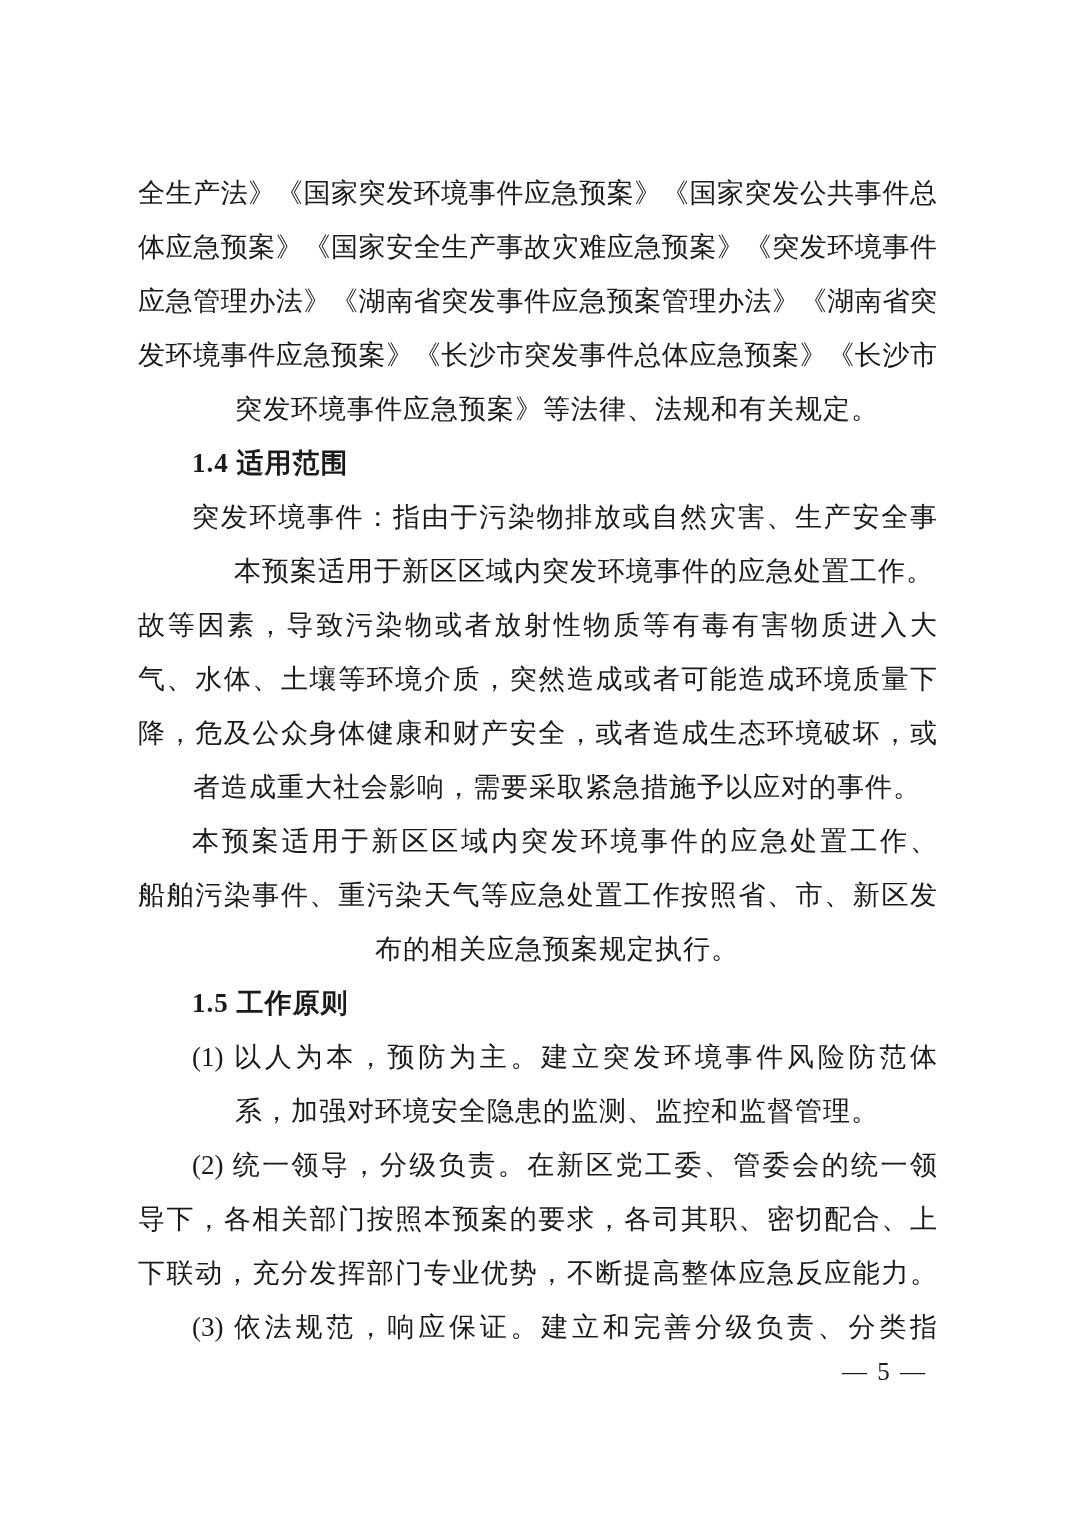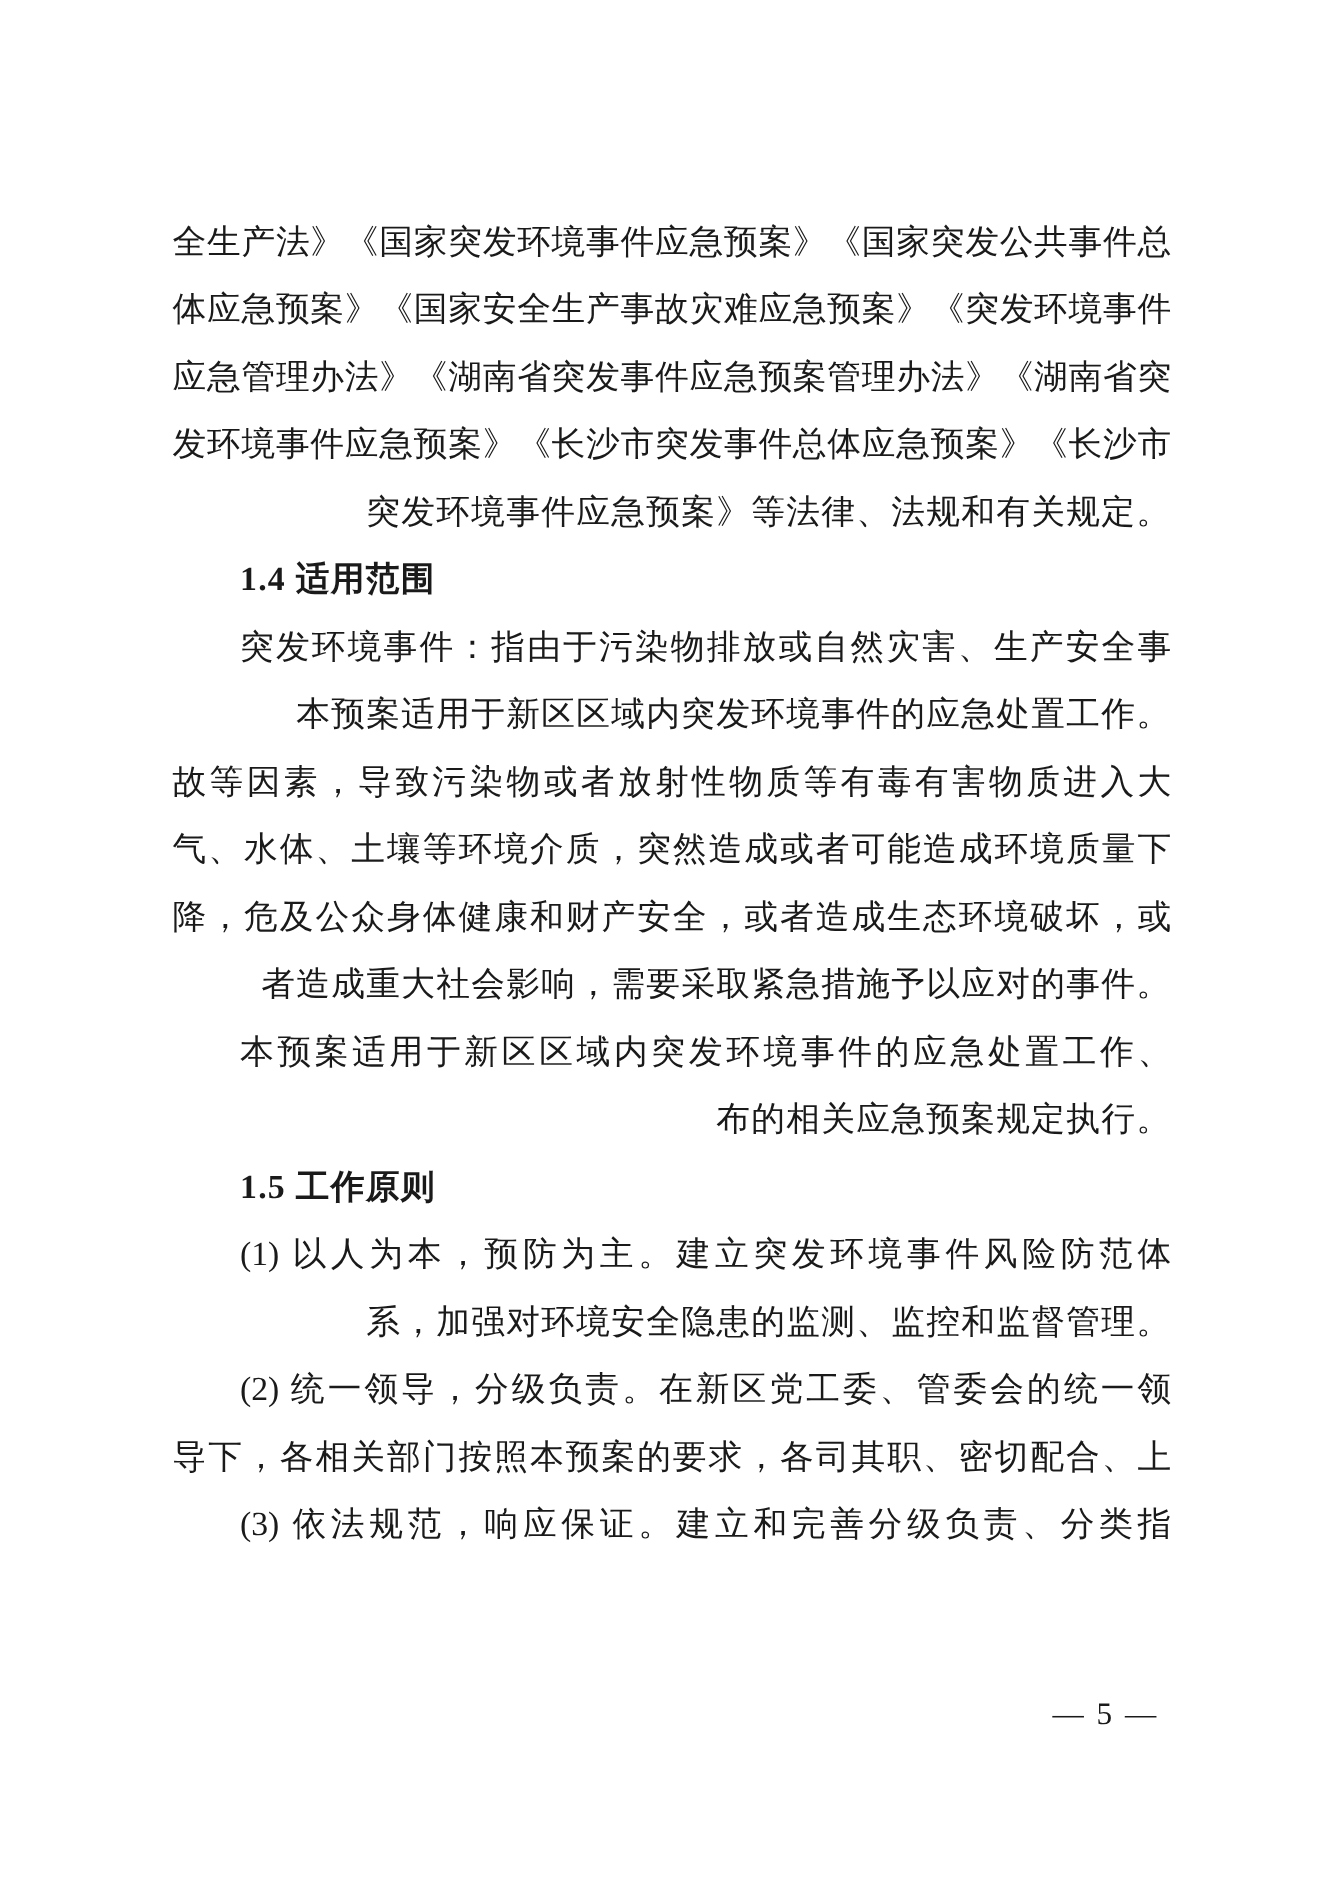--- a/index.html
+++ b/index.html
@@ -30,21 +30,21 @@
     overflow: visible;
   }
   
   .j {
     text-align: justify;
     text-align-last: justify;
     text-justify: inter-character;
   }
   
   .left {
-    text-align: right;
+    text-align: center;
     letter-spacing: 1px;
     margin-left: 39px;
   }
   
   .indent {
     padding-left: 54px;
   }
   .heading {
     font-weight: bold;
     letter-spacing: 1px;
@@ -70,23 +70,25 @@
     <div class="line j">发环境事件应急预案》《长沙市突发事件总体应急预案》《长沙市</div>
     <div class="line left">突发环境事件应急预案》等法律、法规和有关规定。</div>
     <div class="line heading indent">1.4  适用范围</div>
     <div class="line j indent">突发环境事件：指由于污染物排放或自然灾害、生产安全事</div>
     <div class="line left indent">本预案适用于新区区域内突发环境事件的应急处置工作。</div>
     <div class="line j">故等因素，导致污染物或者放射性物质等有毒有害物质进入大</div>
     <div class="line j">气、水体、土壤等环境介质，突然造成或者可能造成环境质量下</div>
     <div class="line j">降，危及公众身体健康和财产安全，或者造成生态环境破坏，或</div>
     <div class="line left">者造成重大社会影响，需要采取紧急措施予以应对的事件。</div>
     <div class="line j indent">本预案适用于新区区域内突发环境事件的应急处置工作、</div>
+    <div class="line j">船舶污染事件、重污染天气等应急处置工作按照省、市、新区发</div>
     <div class="line left">布的相关应急预案规定执行。</div>
     <div class="line heading indent">1.5  工作原则</div>
     <div class="line j indent">(1) 以人为本，预防为主。建立突发环境事件风险防范体</div>
     <div class="line left">系，加强对环境安全隐患的监测、监控和监督管理。</div>
     <div class="line j indent">(2) 统一领导，分级负责。在新区党工委、管委会的统一领</div>
     <div class="line j">导下，各相关部门按照本预案的要求，各司其职、密切配合、上</div>
+    <div class="line j">下联动，充分发挥部门专业优势，不断提高整体应急反应能力。</div>
     <div class="line j indent">(3) 依法规范，响应保证。建立和完善分级负责、分类指</div>
   </div>
 
   <div class="footer">— 5 —</div>
 </div>
 
 </body></html>

